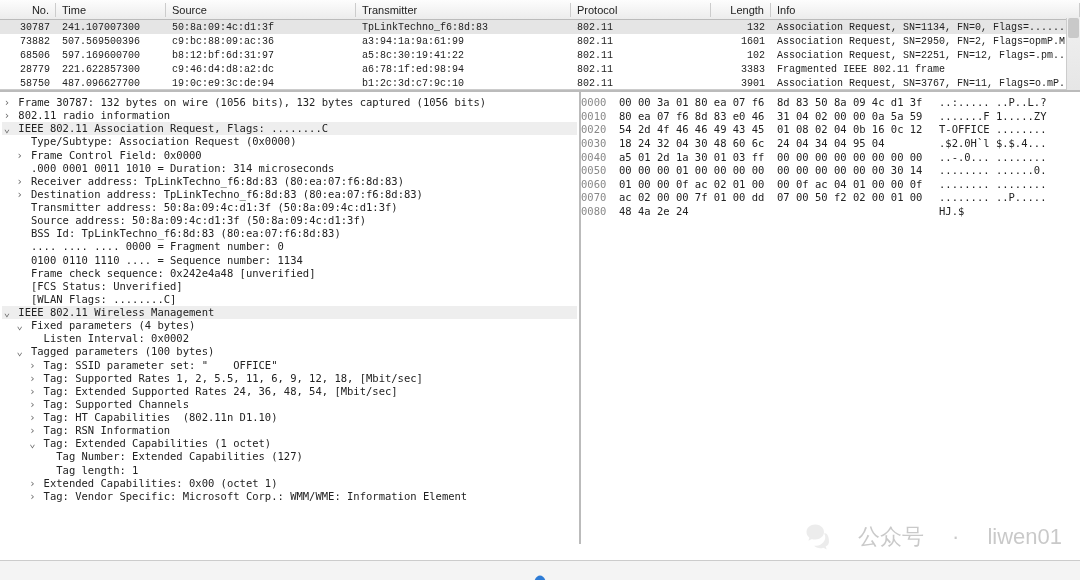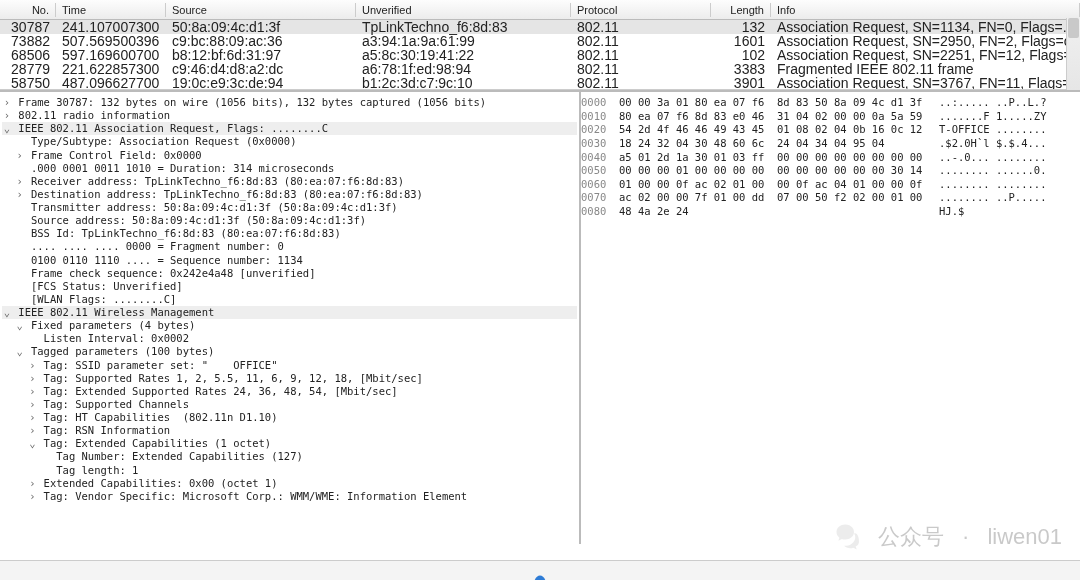--- a/index.html
+++ b/index.html
@@ -30,22 +30,22 @@
   .pl-header > div {
     padding: 1px 6px;
     border-right: 1px solid #ccc;
     white-space: nowrap;
     overflow: hidden;
   }
   .pl-row {
     display: flex;
     height: 14px;
     align-items: center;
-    font-family: Liberation Sans, sans-serif;
-    font-size: 14px;
+    font-family: Liberation Mono, monospace;
+    font-size: 10px;
   }
   .pl-row > div {
     padding: 0 6px;
     white-space: nowrap;
     overflow: hidden;
   }
   .pl-row.selected { background: #e5e5e5; }
   .col-no    { width: 56px; text-align: right;}
   .col-time  { width: 110px;}
   .col-src   { width: 190px;}
@@ -111,21 +111,21 @@
     color:#2e7cd6;
   }
   .statusbar .seg { padding: 0 6px; }
   .statusbar .sep { border-left: 1px solid #ccc; padding-left:10px;}
   .watermark {
     position: absolute;
     right: 18px;
     bottom: 28px;
     display: flex;
     align-items: center;
-    gap: 14px;
+    gap: 24px;
     color: rgba(100,100,100,0.35);
     font-size: 22px;
     font-family: "Microsoft YaHei", sans-serif;
     pointer-events: none;
   }
   .watermark svg { opacity: 0.35; }
   .watermark .dotsep { margin:0 4px;}
   .scroll-edge {
     position:absolute; right:0; top:18px; width:14px; height:72px;
     background:linear-gradient(#f0f0f0,#e6e6e6);
@@ -137,21 +137,21 @@
   }
 </style>
 </head>
 <body>
 
 <div class="packet-list">
   <div class="pl-header">
     <div class="col-no">No.</div>
     <div class="col-time">Time</div>
     <div class="col-src">Source</div>
-    <div class="col-dst">Unverified</div>
+    <div class="col-dst">Transmitter</div>
     <div class="col-pro">Protocol</div>
     <div class="col-len">Length</div>
     <div class="col-info">Info</div>
   </div>
   <div id="packet-rows">
       <div class="pl-row selected">
         <div class="col-no">30787</div>
         <div class="col-time">241.107007300</div>
         <div class="col-src">50:8a:09:4c:d1:3f</div>
         <div class="col-dst">TpLinkTechno_f6:8d:83</div>

